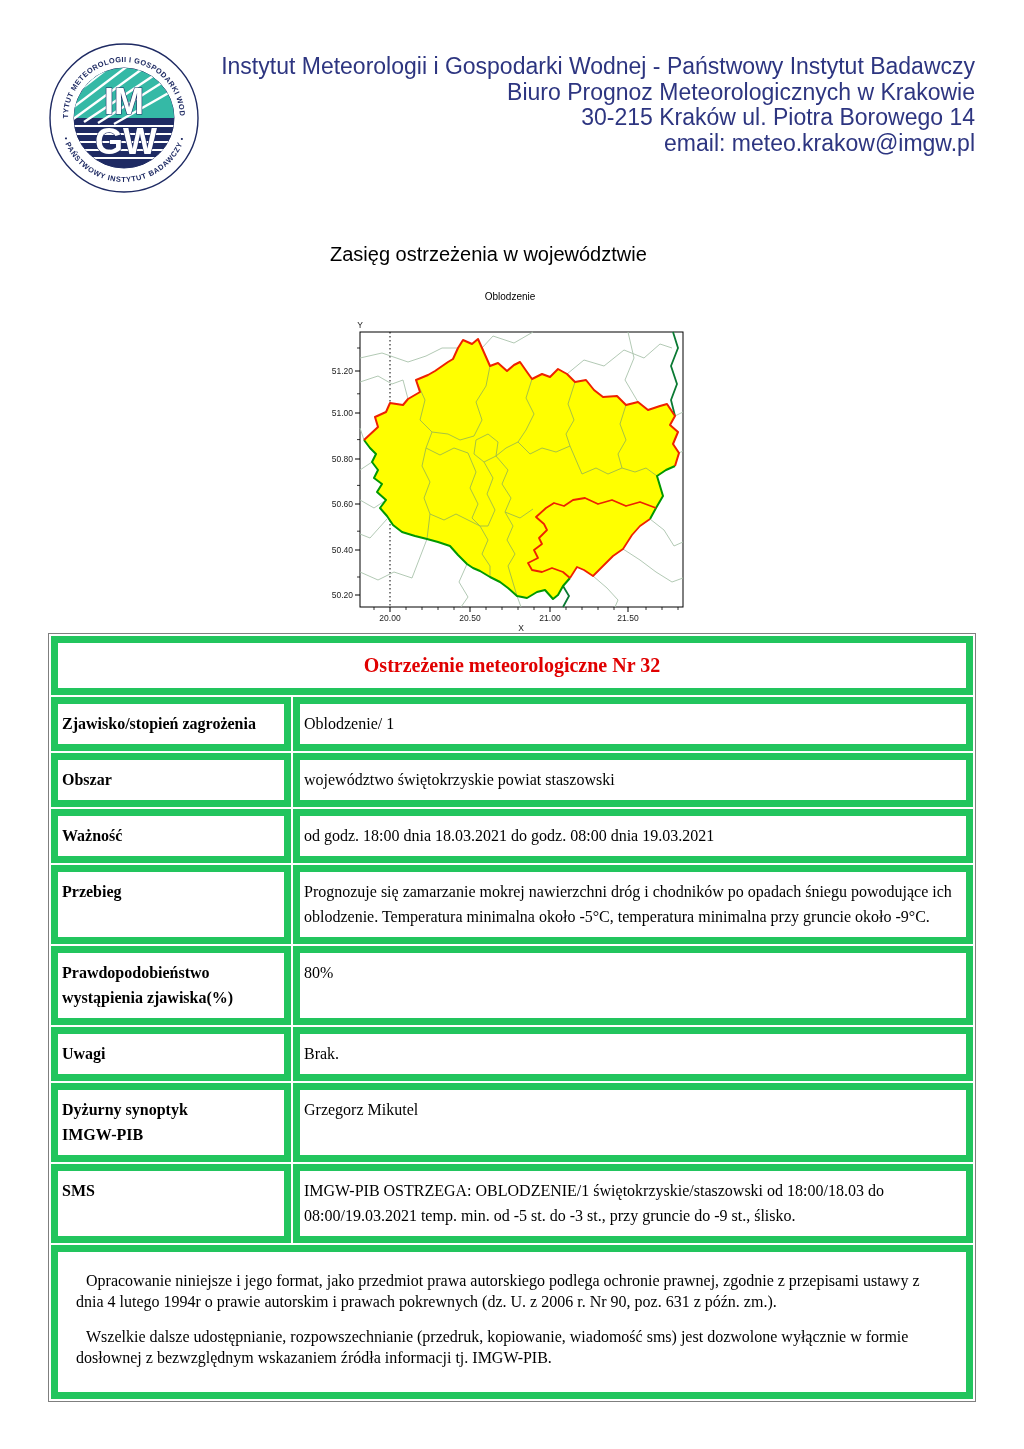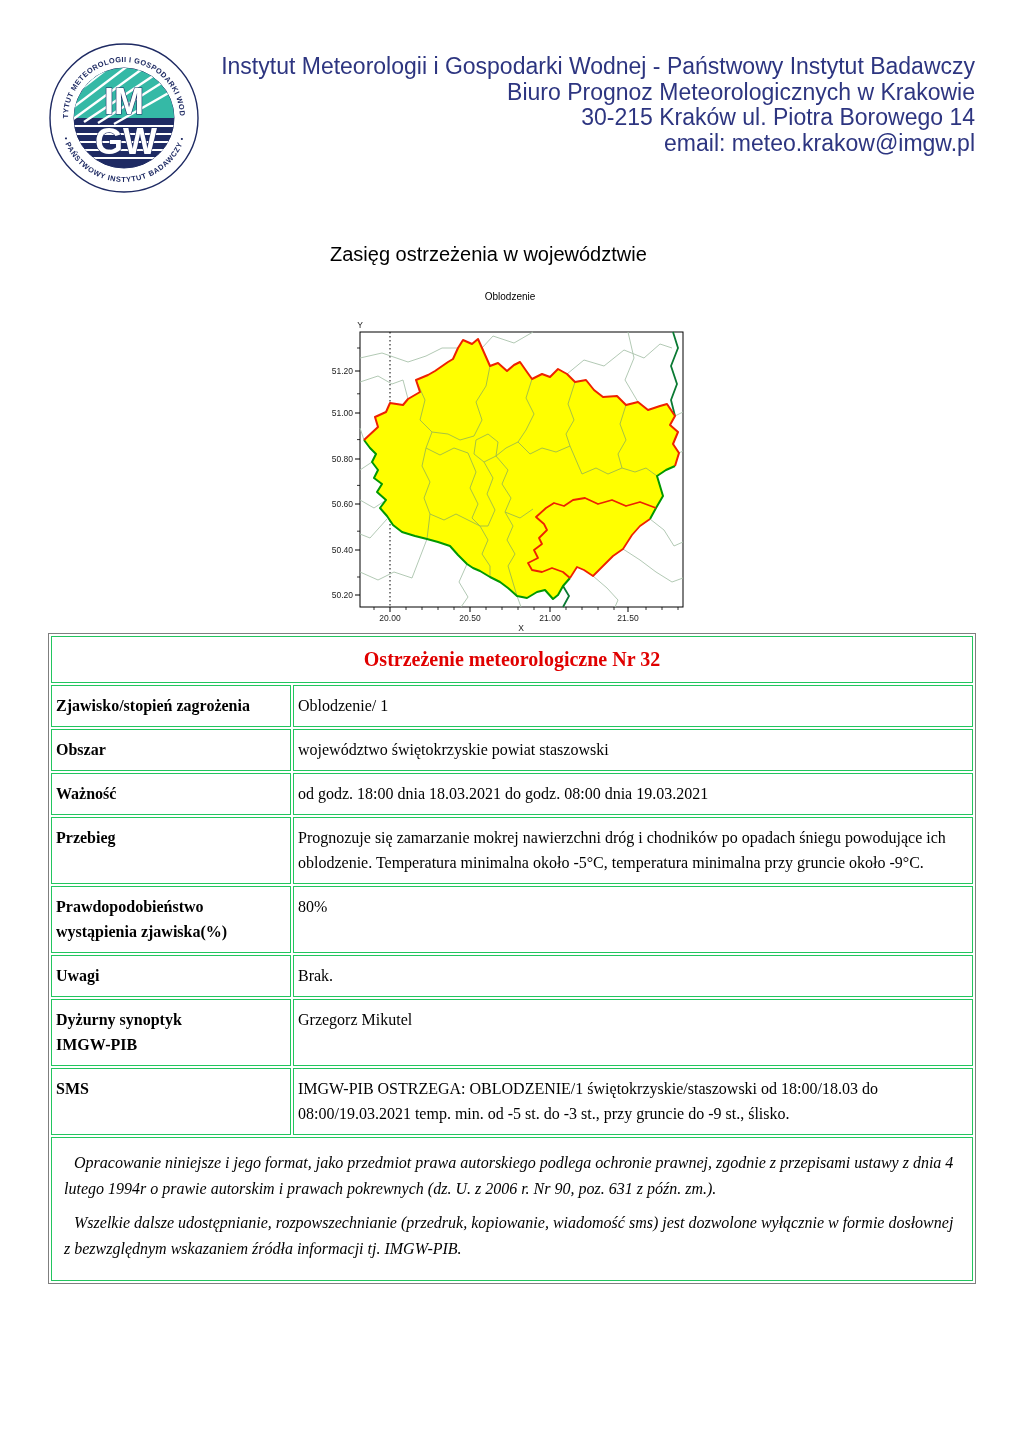--- a/index.html
+++ b/index.html
@@ -28,29 +28,29 @@
   }
   .map-wrap { position:absolute; left:330px; top:320px; width:360px; height:315px; }
 
   
   .warn-table {
     position:absolute; left:48px; top:633px; width:928px;
     border-collapse:separate; border-spacing:2px;
     border:1px solid #7f7f7f;
     font-family:"Liberation Serif", serif; font-size:16px; color:#000;
   }
-  .warn-table td { border:1px solid #22c55e; vertical-align:top; padding:7px 4px 8px 4px; line-height:25px; }
+  .warn-table td { border:7px solid #22c55e; vertical-align:top; padding:7px 4px 8px 4px; line-height:25px; }
   .warn-table td.title-cell {
     text-align:center; font-weight:bold; font-size:20px; color:#e00000;
     padding:10px 4px;
   }
   .warn-table td.label-cell { font-weight:bold; width:240px; white-space:pre-line; }
   .warn-table td.value-cell .vb { font-weight:normal; }
   .warn-table td.footer-cell { padding:4px 9px 10px 4px; }
-  .footer-cell p { margin:8px; text-indent:10px; line-height:26px;font-style:italic; }
+  .footer-cell p { margin:14px; text-indent:10px; line-height:21px; }
 </style>
 </head>
 <body>
 
 <svg class="logo" viewBox="-76 -76 152 152" xmlns="http://www.w3.org/2000/svg">
   <defs>
     <clipPath id="discClip">
         <circle cx="0" cy="0" r="50"></circle>
       </clipPath>
     <path id="ringTop" d="M -56,0 A 56,56 0 0 1 56,0"></path>

